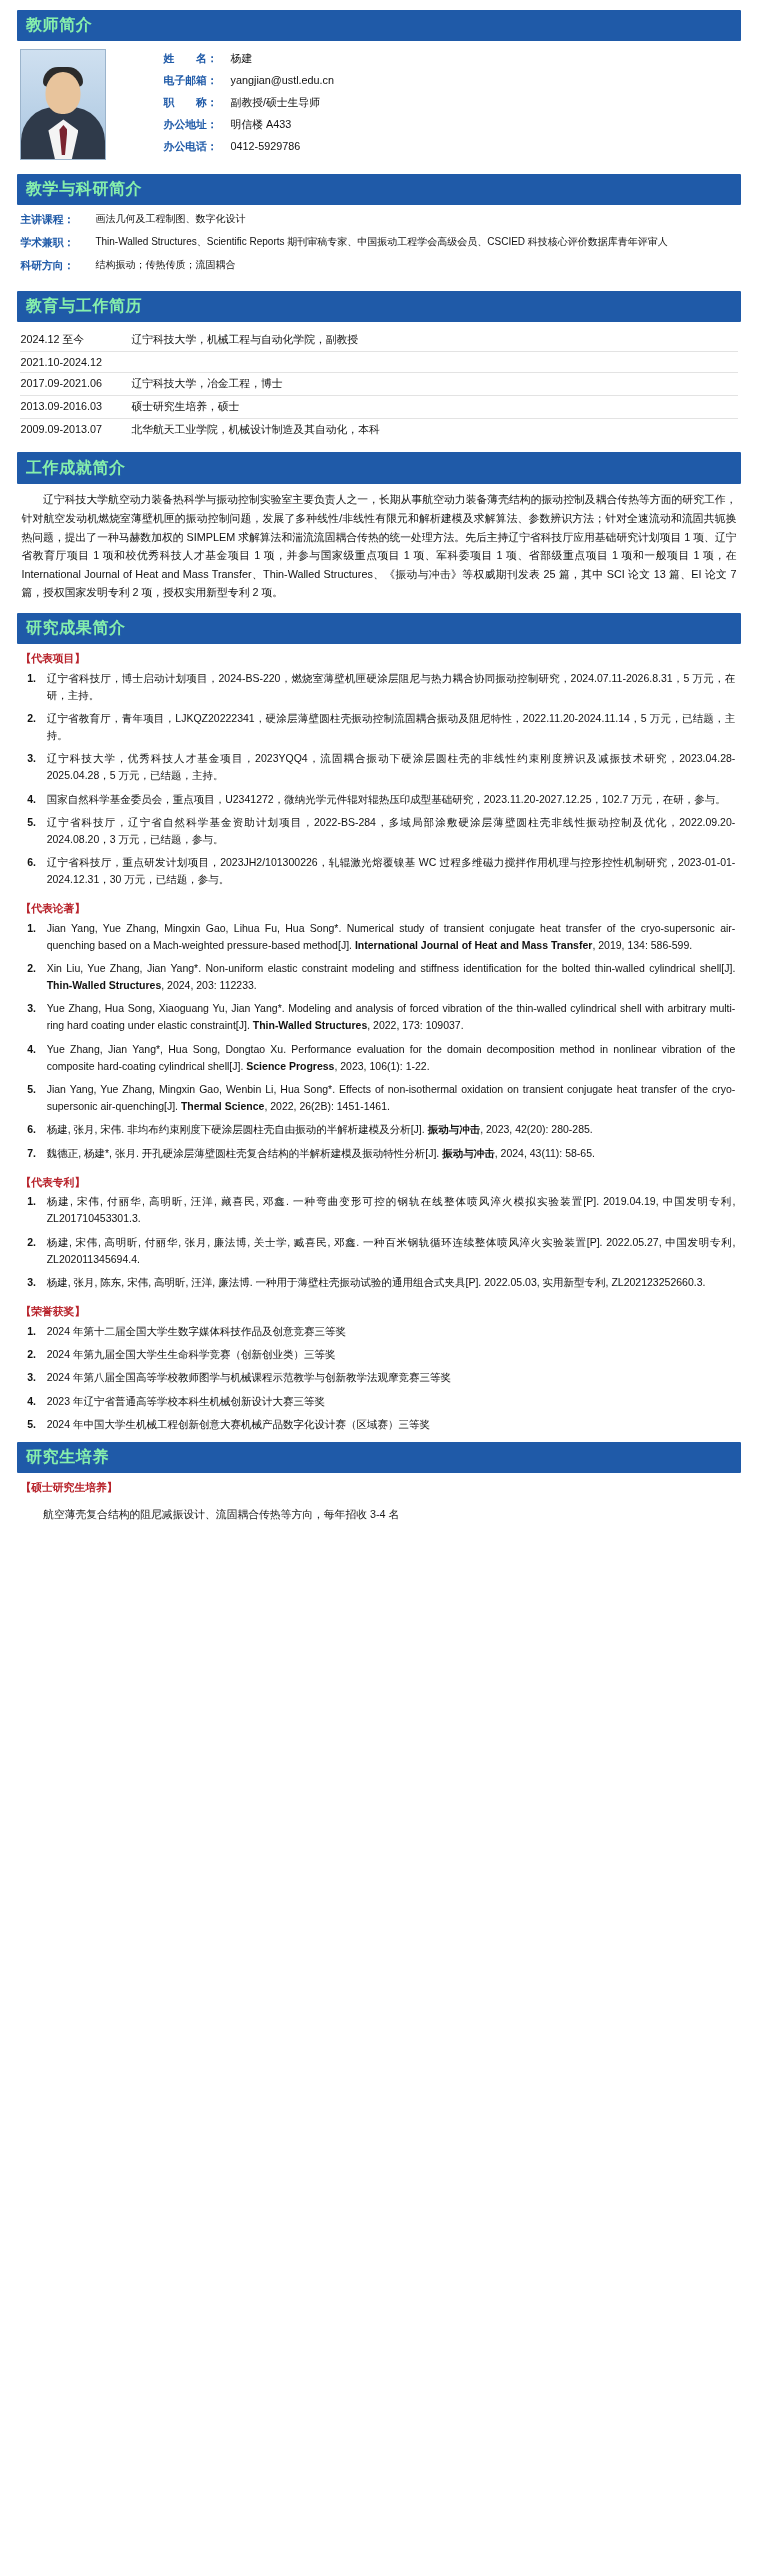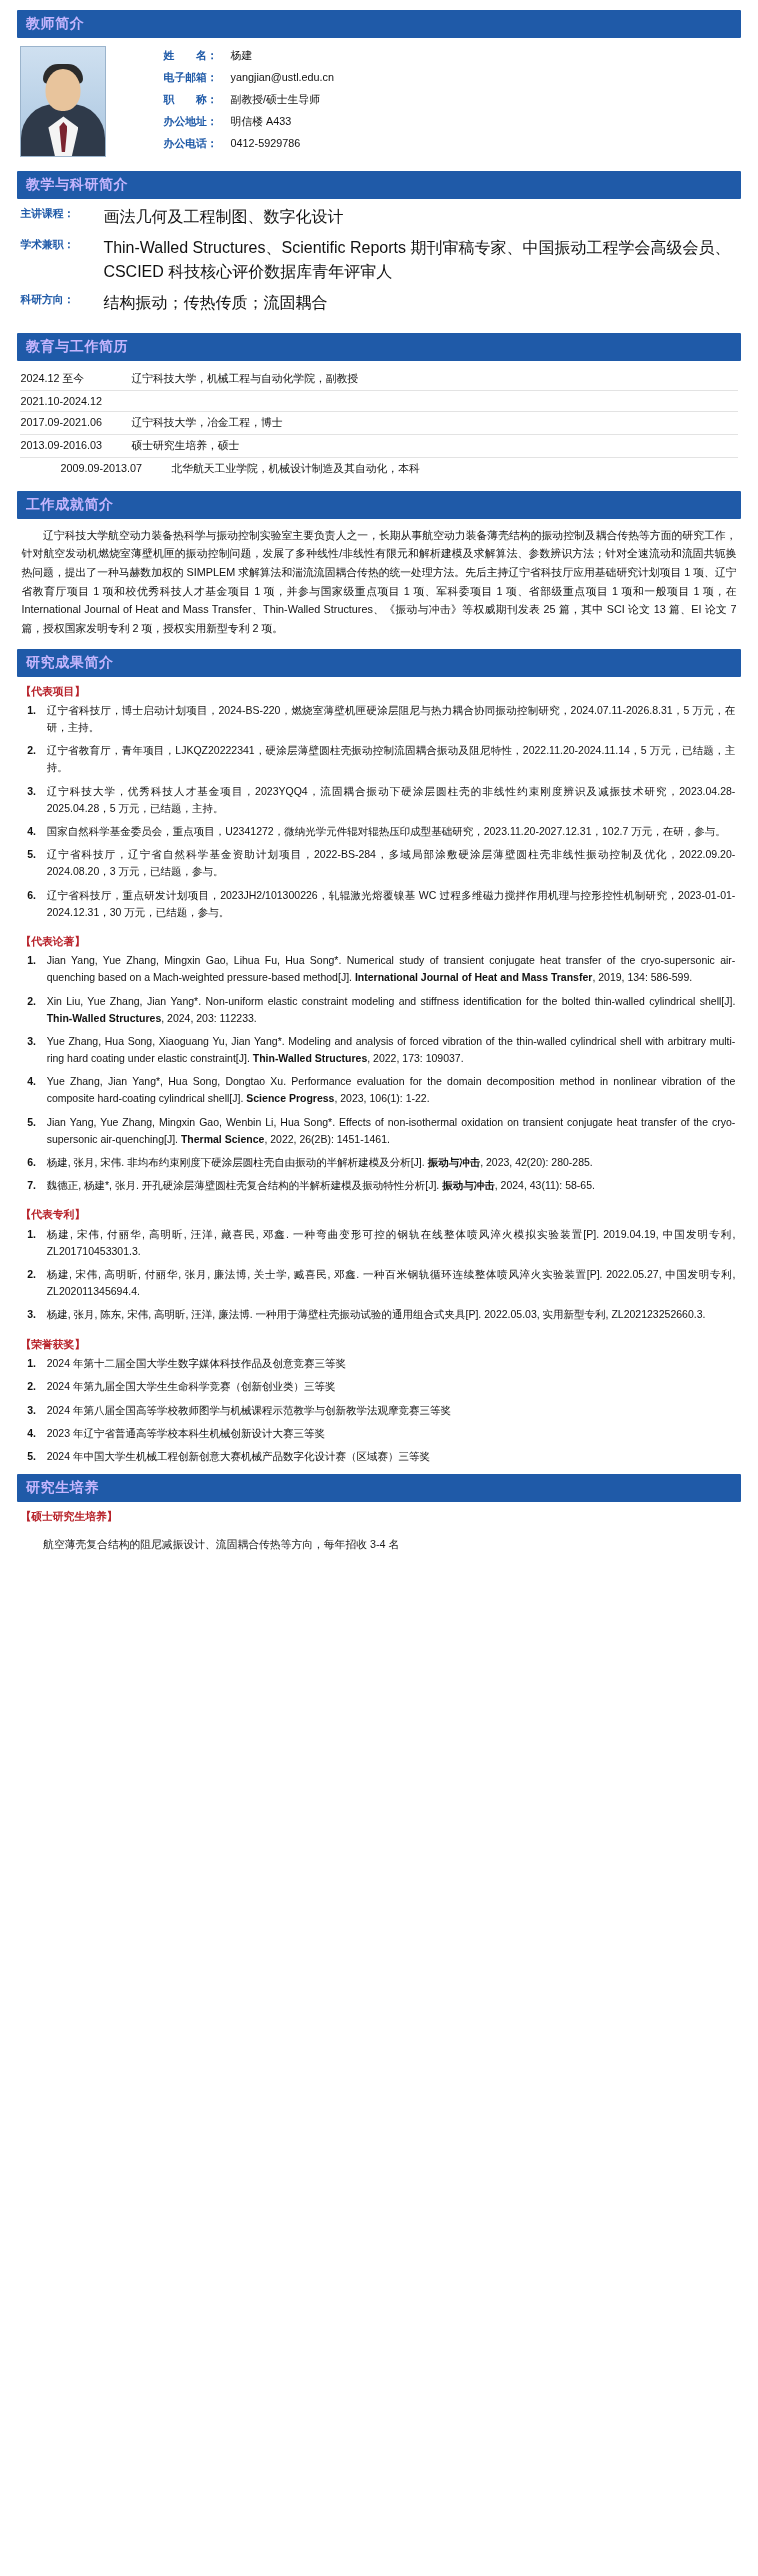--- a/index.html
+++ b/index.html
@@ -8,22 +8,22 @@
     width: 758px;
     background: #ffffff;
     font-family: "Liberation Sans", sans-serif;
     color: #1a1a1a;
   }
   .page { width: 758px; padding: 10.2px 17px 17px 17px; }
 
   
   .bar {
     background: #1f5aa8;
-    color: #c4b5fd;
-    font-size: 14px;
+    color: #86efac;
+    font-size: 16px;
     font-weight: bold;
     padding: 5.1px 9px;
     letter-spacing: 0.6px;
     margin-top: 9px;
     border-radius: 1.1px;
   }
   .bar:first-child { margin-top: 0; }
 
   
   .profile { display: flex; gap: 10.2px; padding: 8px 3.4px 3.4px 3.4px; align-items: flex-start; }
@@ -67,26 +67,26 @@
   }
   .info-value { font-size: 10.8px; color: #111; }
 
   
   .kv { padding: 5.7px 3.4px 2.3px 3.4px; }
   .kv-row { display: flex; align-items: flex-start; margin-bottom: 6.8px; }
   .kv-key {
     flex: 0 0 75px; width: 75px;
     color: #1f5aa8; font-weight: bold; font-size: 10.8px; line-height: 1.5;
   }
-  .kv-val { font-size: 16px; line-height: 1.5; color: #111; margin-left: 8px; }
+  .kv-val { font-size: 10px; line-height: 1.5; color: #111; }
 
   
   .exp { padding: 6.8px 3.4px 2.3px 3.4px; }
   .exp-row { display: flex; padding: 4px 0; font-size: 10.8px; border-bottom: 0.6px solid #e3e3e3; }
-  .exp-row:last-child { border-bottom: none; margin-left: 40px; }
+  .exp-row:last-child { border-bottom: none; }
   .exp-date { flex: 0 0 111px; width: 111px; color: #111; }
   .exp-text { flex: 1 1 auto; color: #111; }
 
   
   .para {
     font-size: 10.8px; line-height: 1.72; text-align: justify;
     padding: 6.8px 4.5px 2.3px 4.5px; text-indent: 2em; color: #111;
   }
 
   
@@ -198,21 +198,21 @@
   <div class="bar">工作成就简介</div>
   <div class="para">辽宁科技大学航空动力装备热科学与振动控制实验室主要负责人之一，长期从事航空动力装备薄壳结构的振动控制及耦合传热等方面的研究工作，针对航空发动机燃烧室薄壁机匣的振动控制问题，发展了多种线性/非线性有限元和解析建模及求解算法、参数辨识方法；针对全速流动和流固共轭换热问题，提出了一种马赫数加权的 SIMPLEM 求解算法和湍流流固耦合传热的统一处理方法。先后主持辽宁省科技厅应用基础研究计划项目 1 项、辽宁省教育厅项目 1 项和校优秀科技人才基金项目 1 项，并参与国家级重点项目 1 项、军科委项目 1 项、省部级重点项目 1 项和一般项目 1 项，在 International Journal of Heat and Mass Transfer、Thin-Walled Structures、《振动与冲击》等权威期刊发表 25 篇，其中 SCI 论文 13 篇、EI 论文 7 篇，授权国家发明专利 2 项，授权实用新型专利 2 项。</div>
 
   <div class="bar">研究成果简介</div>
 
   <div class="subhead">【代表项目】</div>
   <ol class="nl">
     <li>辽宁省科技厅，博士启动计划项目，2024-BS-220，燃烧室薄壁机匣硬涂层阻尼与热力耦合协同振动控制研究，2024.07.11-2026.8.31，5 万元，在研，主持。</li>
     <li>辽宁省教育厅，青年项目，LJKQZ20222341，硬涂层薄壁圆柱壳振动控制流固耦合振动及阻尼特性，2022.11.20-2024.11.14，5 万元，已结题，主持。</li>
     <li>辽宁科技大学，优秀科技人才基金项目，2023YQQ4，流固耦合振动下硬涂层圆柱壳的非线性约束刚度辨识及减振技术研究，2023.04.28-2025.04.28，5 万元，已结题，主持。</li>
-    <li>国家自然科学基金委员会，重点项目，U2341272，微纳光学元件辊对辊热压印成型基础研究，2023.11.20-2027.12.31，102.7 万元，在研，参与。</li>
+    <li>国家自然科学基金委员会，重点项目，U2341272，微纳光学元件辊对辊热压印成型基础研究，2023.11.20-2027.12.25，102.7 万元，在研，参与。</li>
     <li>辽宁省科技厅，辽宁省自然科学基金资助计划项目，2022-BS-284，多域局部涂敷硬涂层薄壁圆柱壳非线性振动控制及优化，2022.09.20-2024.08.20，3 万元，已结题，参与。</li>
     <li>辽宁省科技厅，重点研发计划项目，2023JH2/101300226，轧辊激光熔覆镍基 WC 过程多维磁力搅拌作用机理与控形控性机制研究，2023-01-01-2024.12.31，30 万元，已结题，参与。</li>
   </ol>
 
   <div class="subhead">【代表论著】</div>
   <ol class="nl eng">
     <li>Jian Yang, Yue Zhang, Mingxin Gao, Lihua Fu, Hua Song*. Numerical study of transient conjugate heat transfer of the cryo-supersonic air-quenching based on a Mach-weighted pressure-based method[J]. <b>International Journal of Heat and Mass Transfer</b>, 2019, 134: 586-599.</li>
     <li>Xin Liu, Yue Zhang, Jian Yang*. Non-uniform elastic constraint modeling and stiffness identification for the bolted thin-walled cylindrical shell[J]. <b>Thin-Walled Structures</b>, 2024, 203: 112233.</li>
     <li>Yue Zhang, Hua Song, Xiaoguang Yu, Jian Yang*. Modeling and analysis of forced vibration of the thin-walled cylindrical shell with arbitrary multi-ring hard coating under elastic constraint[J]. <b>Thin-Walled Structures</b>, 2022, 173: 109037.</li>
     <li>Yue Zhang, Jian Yang*, Hua Song, Dongtao Xu. Performance evaluation for the domain decomposition method in nonlinear vibration of the composite hard-coating cylindrical shell[J]. <b>Science Progress</b>, 2023, 106(1): 1-22.</li>

